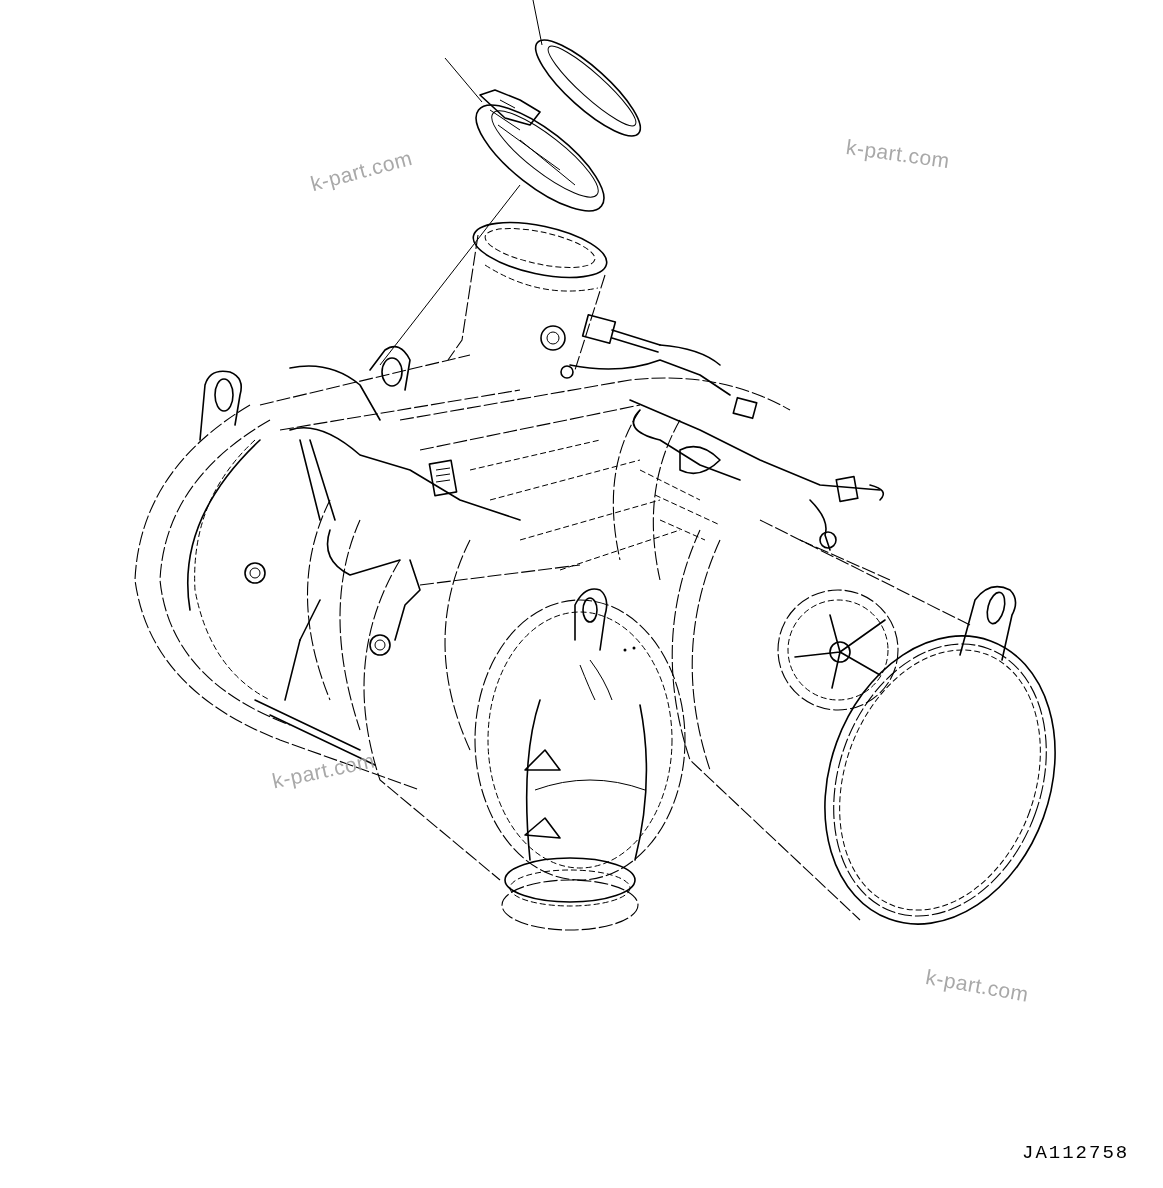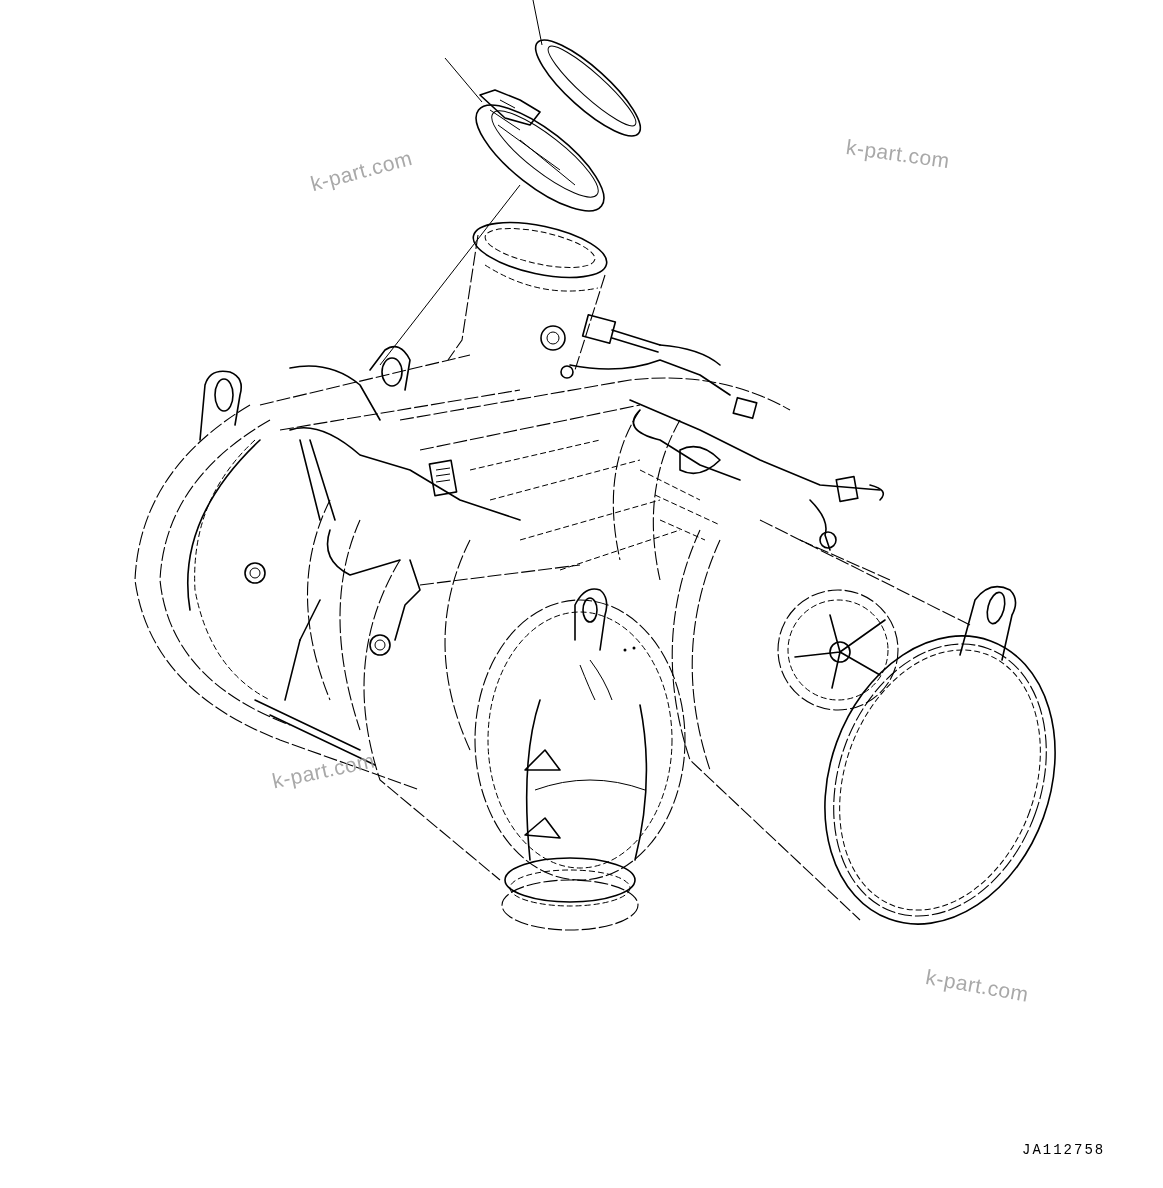--- a/index.html
+++ b/index.html
@@ -5,21 +5,21 @@
     html, body { margin: 0; padding: 0; background: #ffffff; }
     body { width: 1163px; height: 1188px; position: relative; overflow: hidden;
            font-family: "Liberation Sans", sans-serif; }
     #drawing { position: absolute; left: 0; top: 0; width: 1163px; height: 1188px; }
     .ln { fill: none; stroke: #000; stroke-width: 1.6; stroke-linecap: round; stroke-linejoin: round; }
     .thin { fill: none; stroke: #000; stroke-width: 1; }
     .dash { fill: none; stroke: #000; stroke-width: 1.1; stroke-dasharray: 14 3; }
     .dash2 { fill: none; stroke: #000; stroke-width: 1; stroke-dasharray: 6 3; }
     .watermark { position: absolute; color: #9a9a9a; font-size: 21px; letter-spacing: 0.5px;
                  font-family: "Liberation Sans", sans-serif; white-space: nowrap; opacity: 0.85; }
-    .figure-id { position: absolute; left: 1022px; top: 1142px; font-size: 14px; letter-spacing: 2px;
+    .figure-id { position: absolute; left: 1022px; top: 1142px; font-size: 19px; letter-spacing: 2px;
                  font-family: "Liberation Mono", monospace; color: #000; }
   </style>
 </head>
 <body>
 
 <svg id="drawing" viewBox="0 0 1163 1188" xmlns="http://www.w3.org/2000/svg">
 
   <g>
     <line class="thin" x1="533" y1="0" x2="542" y2="45"></line>
     <line class="thin" x1="445" y1="58" x2="482" y2="102"></line>

